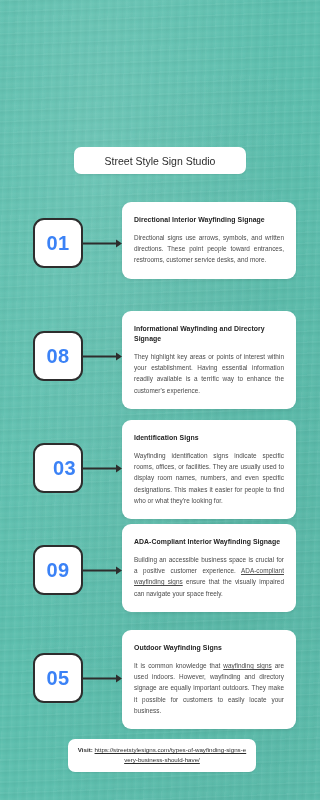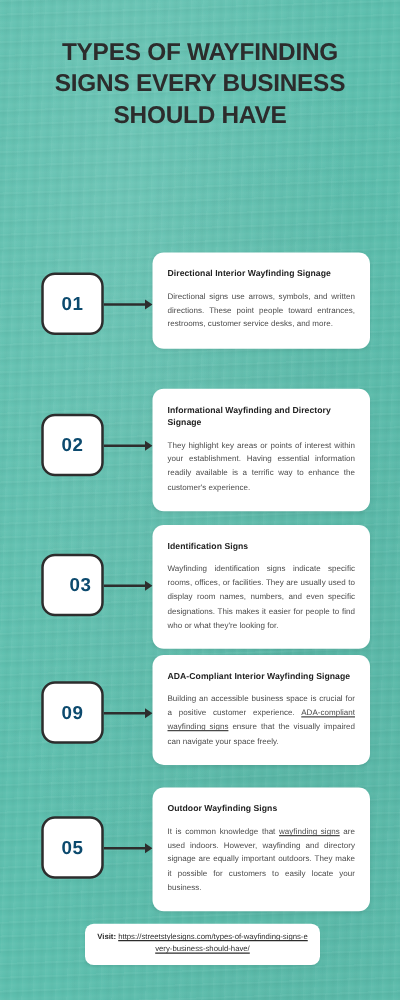--- a/index.html
+++ b/index.html
@@ -90,23 +90,23 @@
     position: absolute;
     left: 33px;
     width: 50px;
     height: 50px;
     background: #ffffff;
     border: 2px solid #2d2d2d;
     border-radius: 11px;
     display: flex;
     align-items: center;
     justify-content: center;
-    font-size: 15px;
+    font-size: 20px;
     font-weight: bold;
-    color: #0c4a6e;
+    color: #3b82f6;
     letter-spacing: 0.5px;
   }
 
   .arrow {
     position: absolute;
     left: 83px;
     width: 40px;
     height: 11px;
     pointer-events: none;
   }
@@ -162,40 +162,42 @@
   .footer-pill .lbl { font-weight: bold; }
   .footer-pill .url { text-decoration: underline; color: #2c2c2c; word-break: break-all; }
 </style>
 </head>
 <body>
 
 <div class="page">
 
   <div class="bg-texture"></div>
 
-  <h1 class="title">TYPES OF WAYFINDING SIGNS EVERY BUSINESS SHOULD HAVE</h1>
-
+
+  <div class="subtitle-pill">
+    <span>Street Style Sign Studio</span>
+  </div>
 
   <div class="row" style="top:202px;">
     <div class="num-box" style="top:16px;">
       <span>01</span>
     </div>
     <svg class="arrow" style="top:36px;" viewBox="0 0 40 11">
       <line x1="0" y1="5.5" x2="33" y2="5.5" stroke="#2d2d2d" stroke-width="2"></line>
       <path d="M33 1.5 L39 5.5 L33 9.5 Z" fill="#2d2d2d"></path>
     </svg>
     <div class="card" style="top:0px;">
       <div class="card-heading">Directional Interior Wayfinding Signage</div>
       <div class="card-body">Directional signs use arrows, symbols, and written directions. These point people toward entrances, restrooms, customer service desks, and more.</div>
     </div>
   </div>
 
   <div class="row" style="top:311px;">
     <div class="num-box" style="top:20px;">
-      <span>02</span>
+      <span>08</span>
     </div>
     <svg class="arrow" style="top:40px;" viewBox="0 0 40 11">
       <line x1="0" y1="5.5" x2="33" y2="5.5" stroke="#2d2d2d" stroke-width="2"></line>
       <path d="M33 1.5 L39 5.5 L33 9.5 Z" fill="#2d2d2d"></path>
     </svg>
     <div class="card" style="top:0px;">
       <div class="card-heading">Informational Wayfinding and Directory Signage</div>
       <div class="card-body">They highlight key areas or points of interest within your establishment. Having essential information readily available is a terrific way to enhance the customer's experience.</div>
     </div>
   </div>

